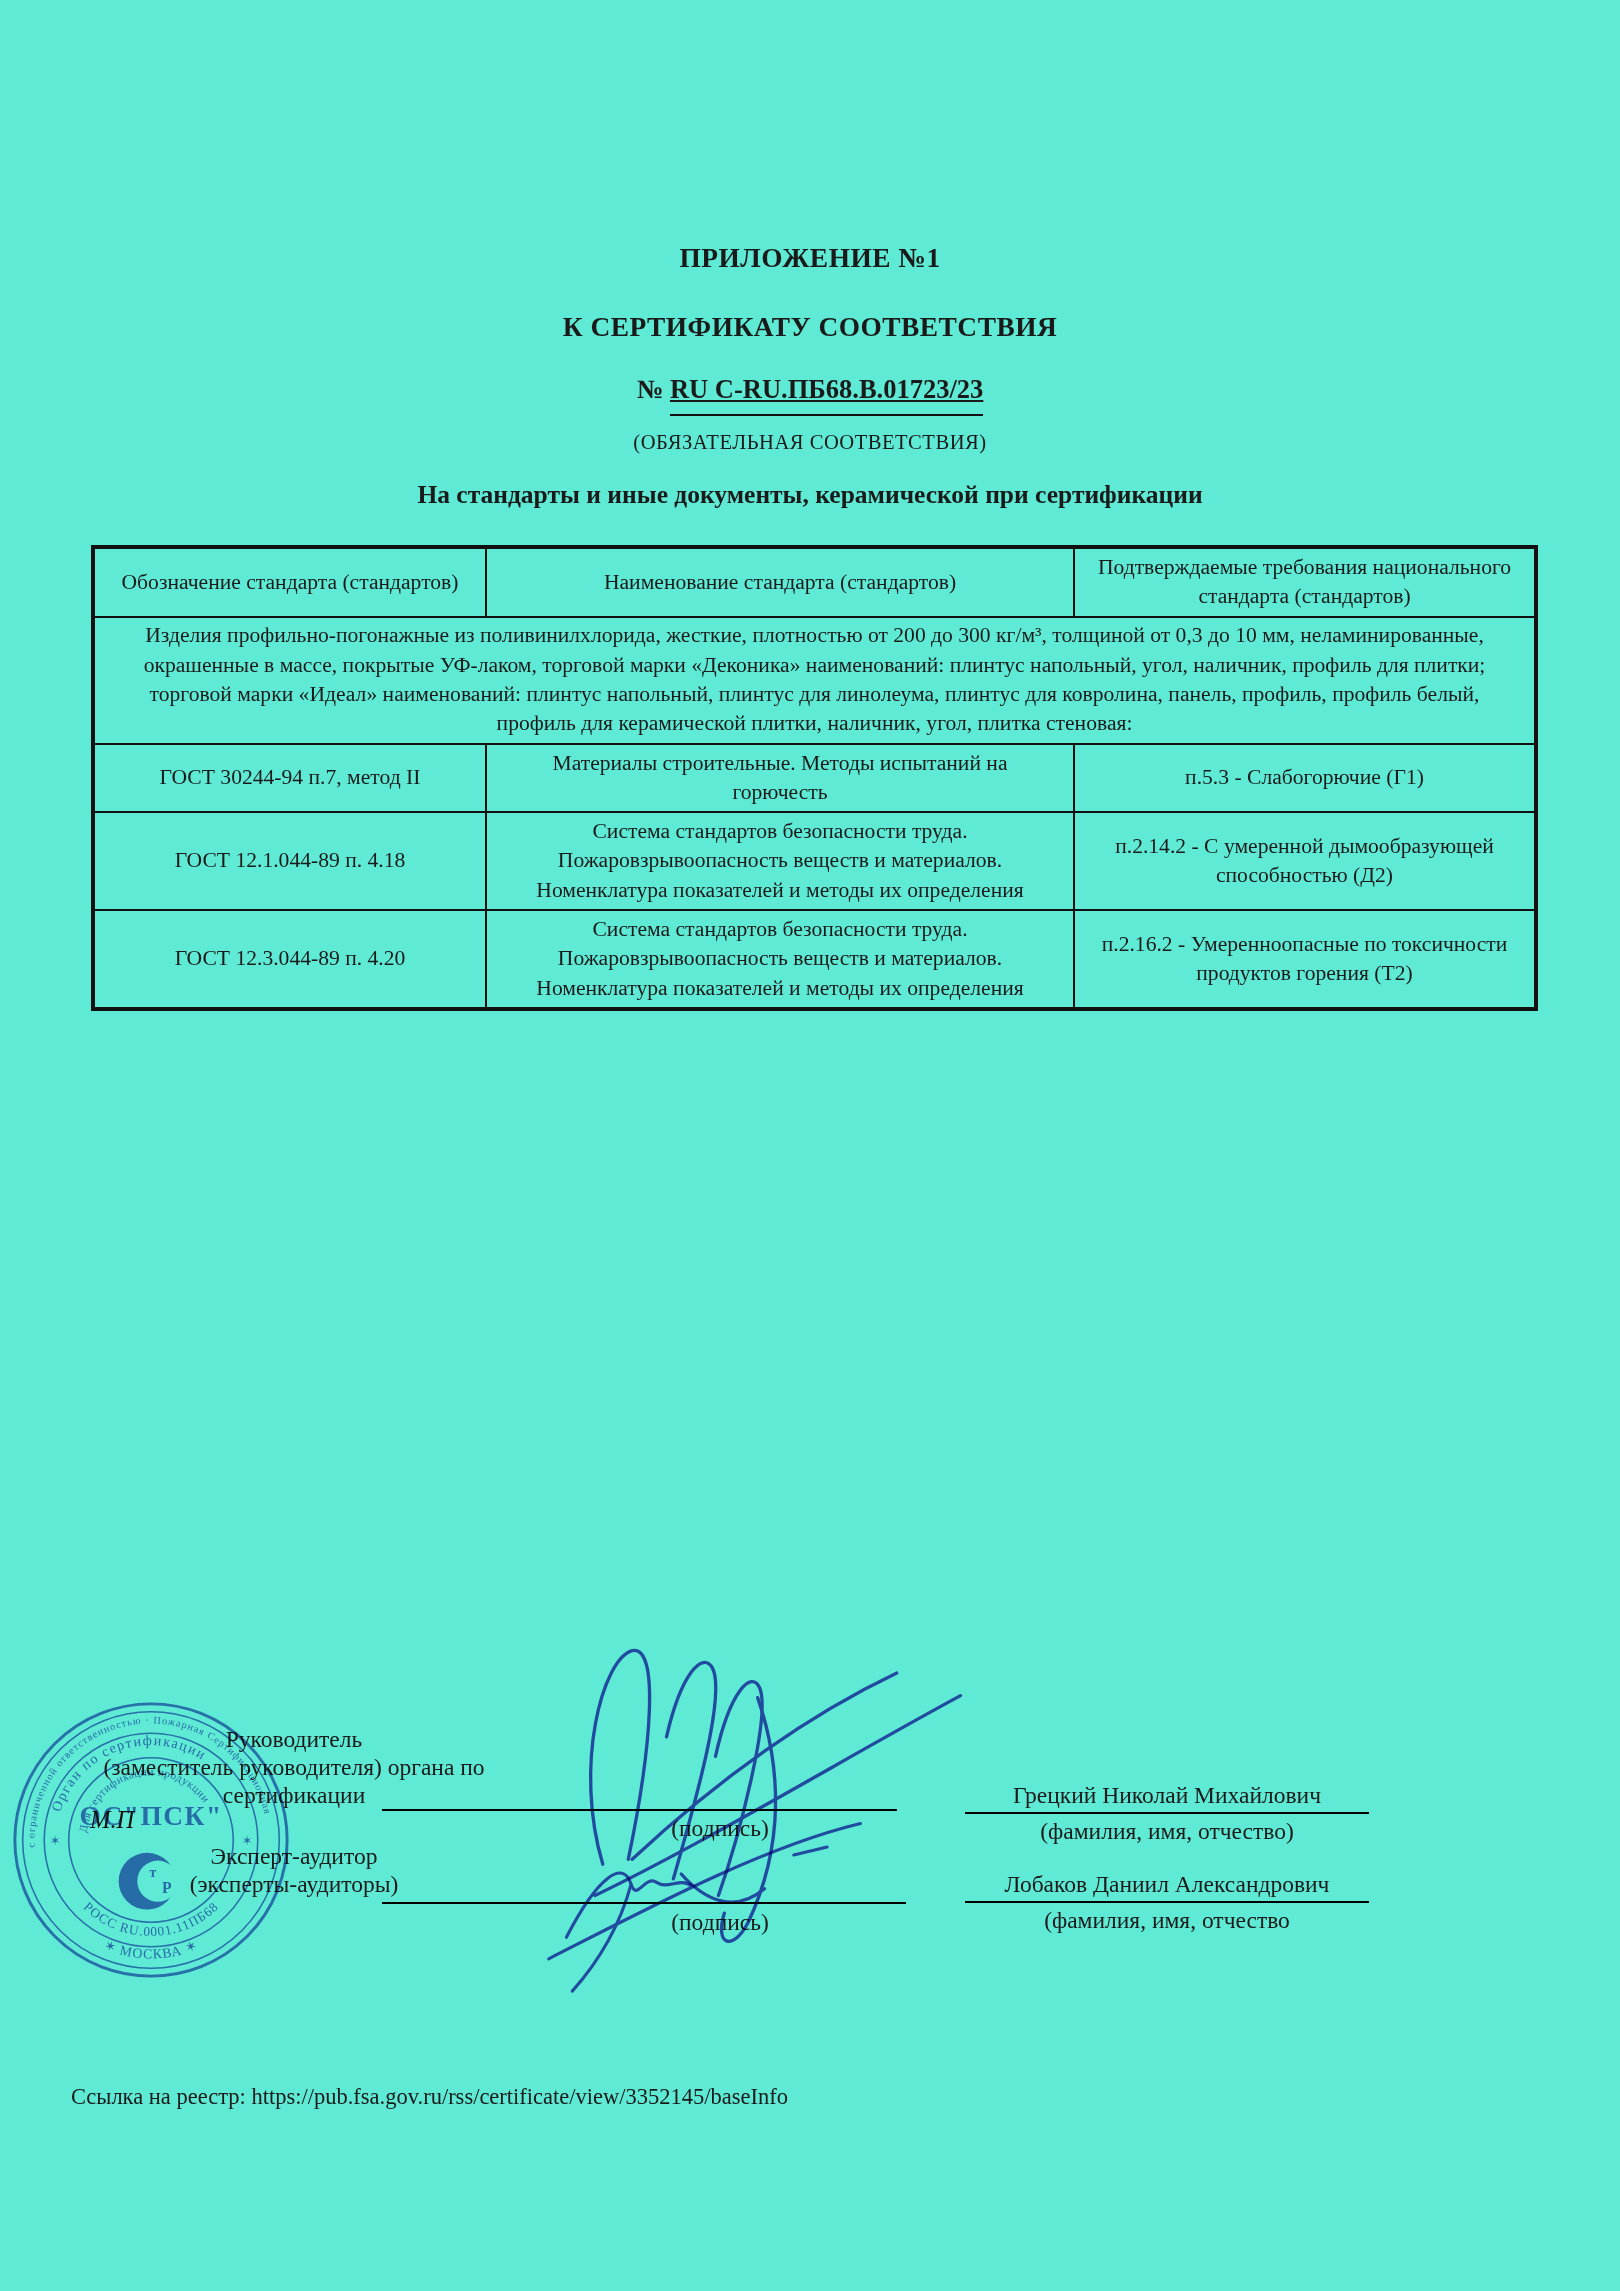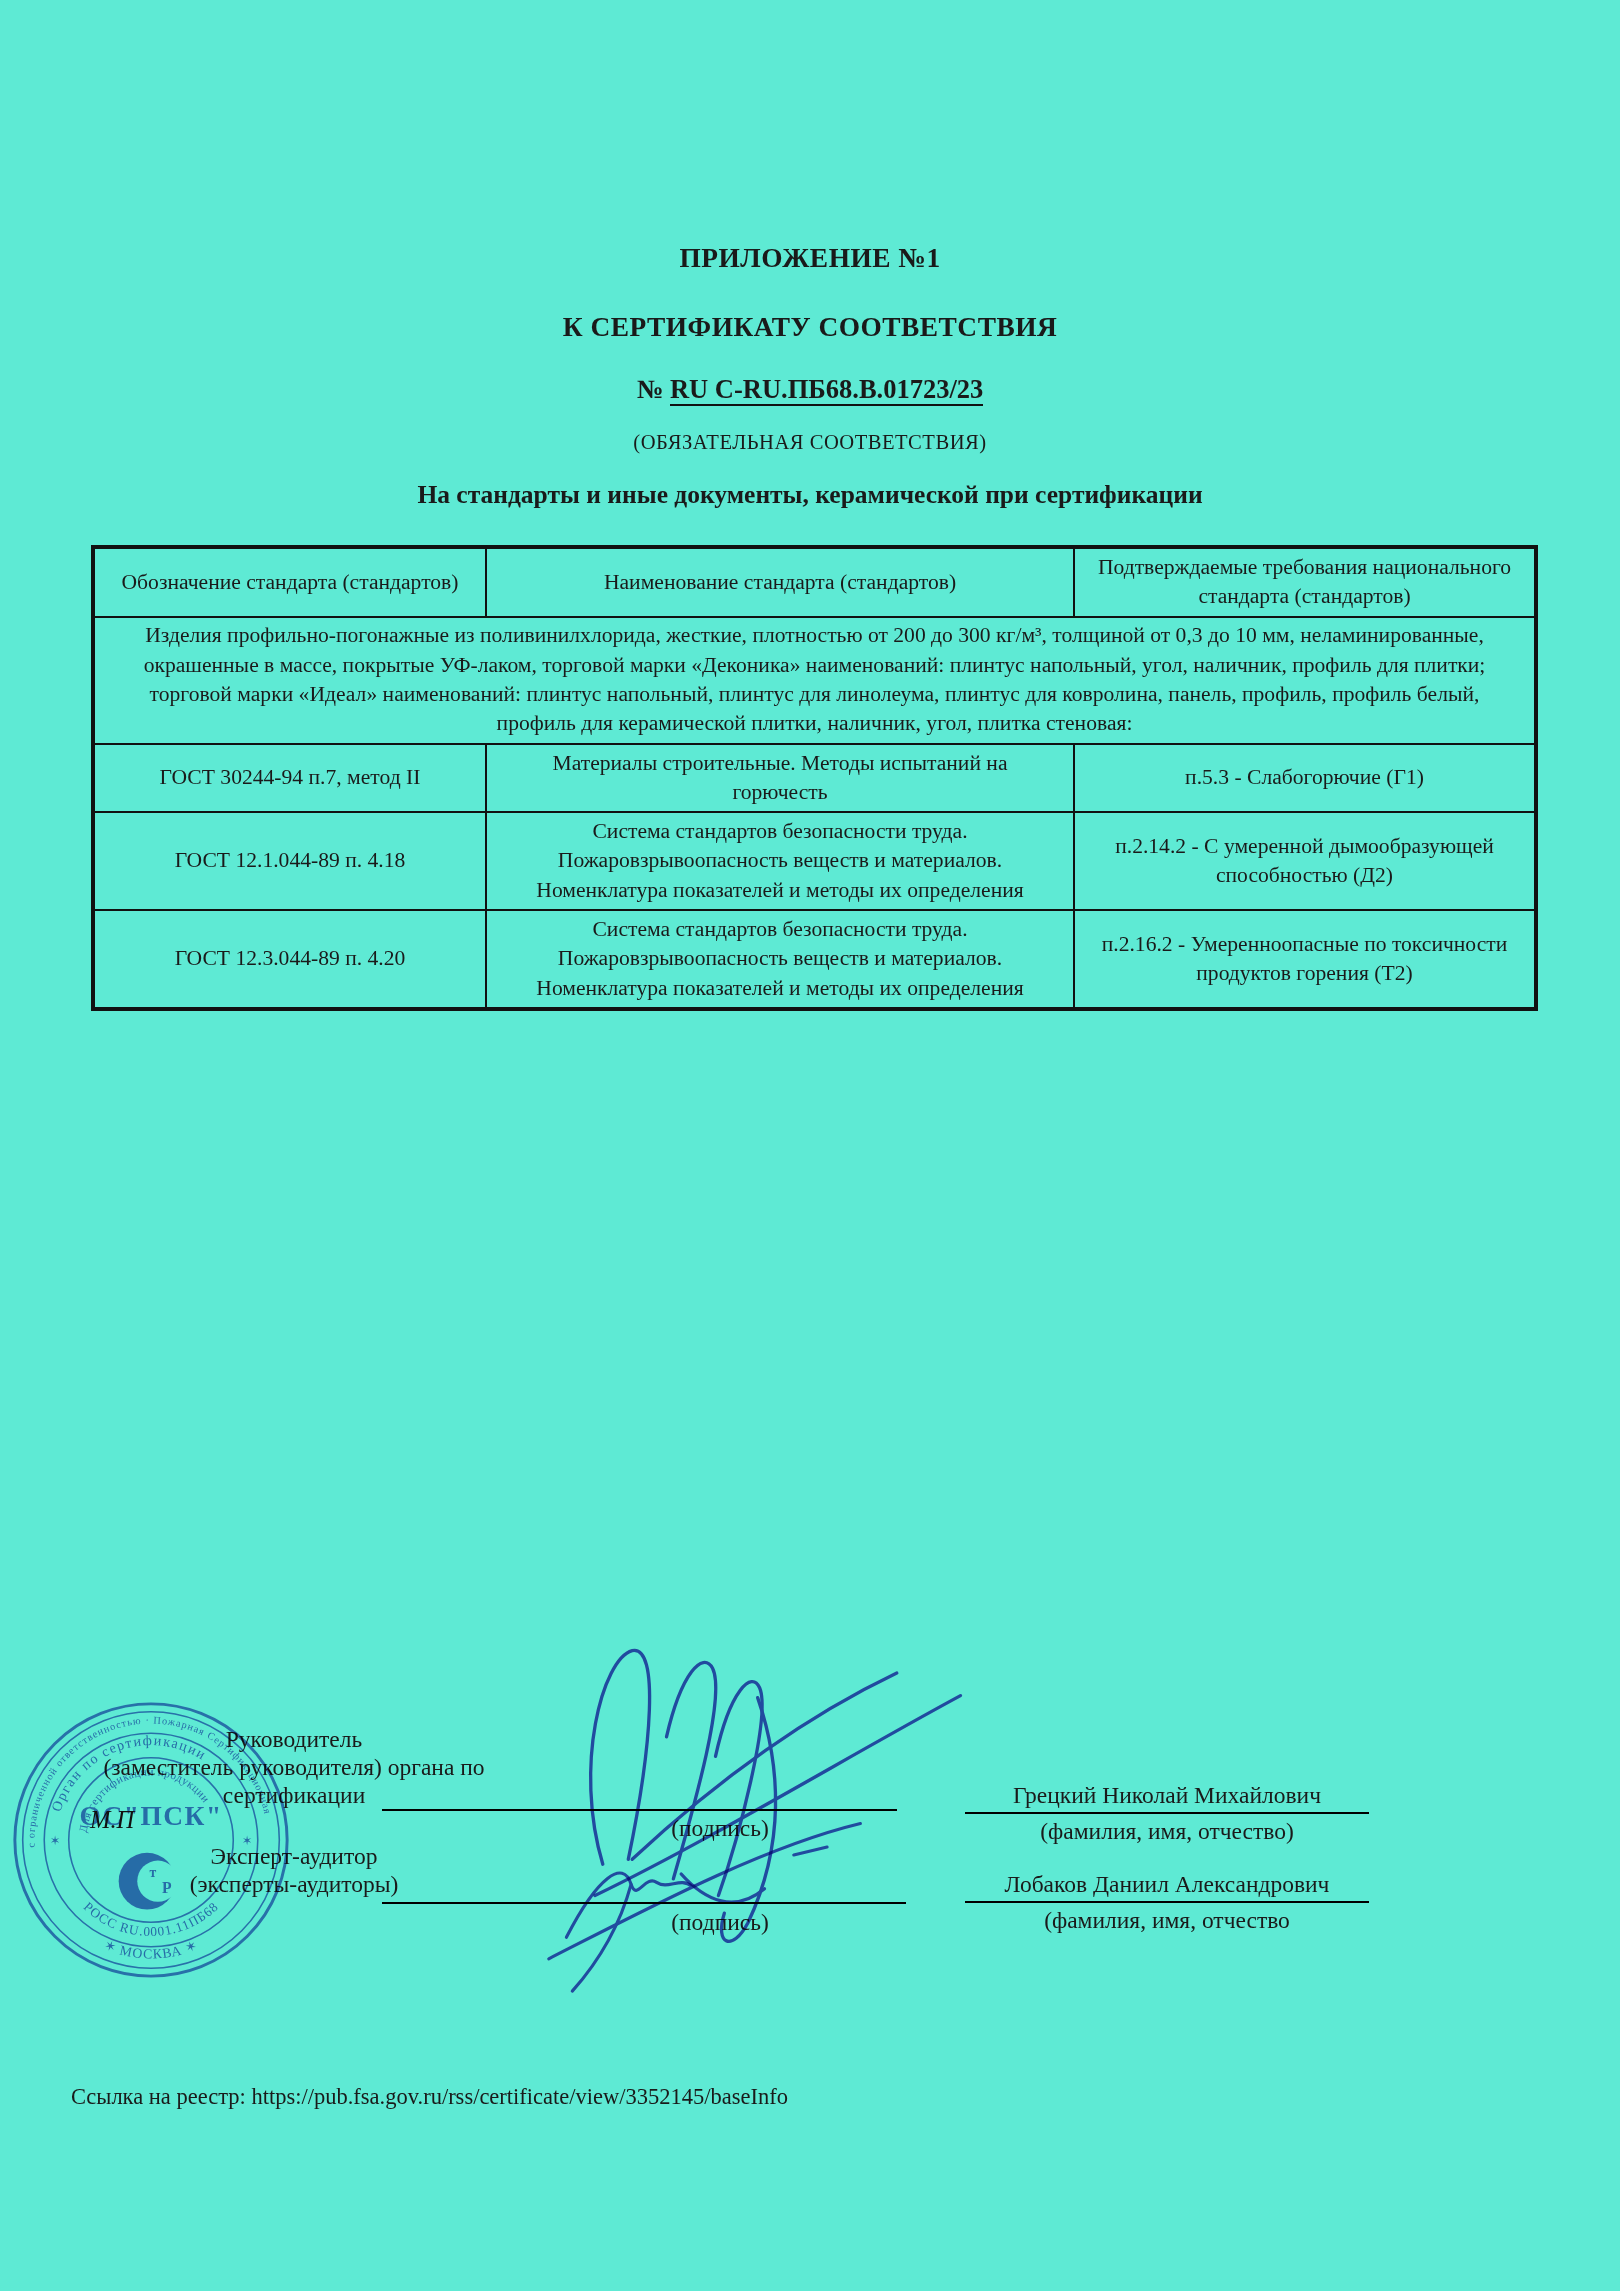--- a/index.html
+++ b/index.html
@@ -5,21 +5,21 @@
   html,body{margin:0;padding:0;background:#888;}
   .page{
     position:relative; width:1620px; height:2292px; background:#5eead4;
     font-family:"Liberation Serif","DejaVu Serif",serif; color:#1a1a1a;
     overflow:hidden; margin:0 auto;
   }
   .h-line{position:absolute; left:0; width:100%; text-align:center;}
   .t1{top:243px; font-size:27.4px; font-weight:bold; letter-spacing:0.5px;}
   .t2{top:312px; font-size:27.4px; font-weight:bold; letter-spacing:0.5px;}
   .tnum{top:374px; font-size:26.5px; font-weight:bold;}
-  .tnum .cert-num{border-bottom:2.5px solid #111; padding-bottom:0;}
+  .tnum .cert-num{border-bottom:2.5px solid #111; padding-bottom:10px;text-decoration:underline;}
   .ttype{top:431px; font-size:20.6px; letter-spacing:0.5px;}
   .tsub{top:480px; font-size:25.5px; font-weight:bold;}
 
   table.std{
     position:absolute; left:93px; top:547px; width:1441px;
     border-collapse:collapse; table-layout:fixed;
   }
   table.std td{
     border:2px solid #111; text-align:center; vertical-align:middle;
     font-size:21.6px; line-height:1.36; padding:3.9px 15.7px;

